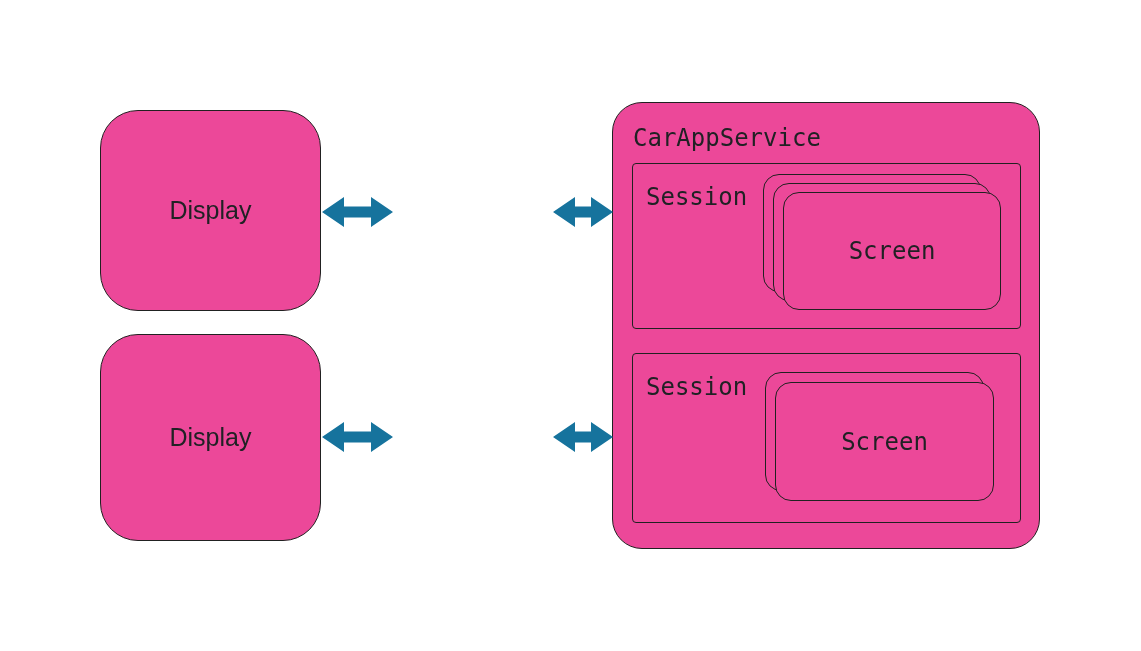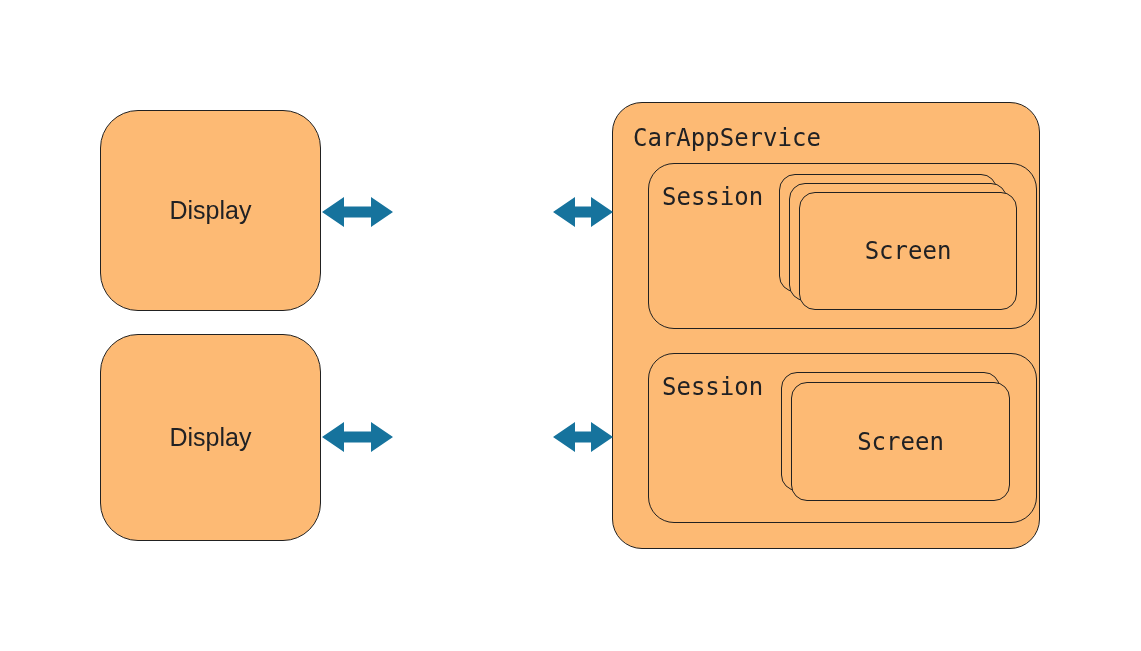--- a/index.html
+++ b/index.html
@@ -11,21 +11,21 @@
     position: relative;
     width: 1141px;
     height: 651px;
     background: #ffffff;
     overflow: hidden;
     font-family: "Liberation Sans", sans-serif;
     color: #202124;
   }
   .box {
     position: absolute;
-    background: #fdba74;
+    background: #ec4899;
     border: 1.4px solid #212121;
     box-sizing: border-box;
   }
   .sans-label {
     font-family: "Liberation Sans", sans-serif;
     font-size: 25px;
     color: #202124;
     white-space: nowrap;
   }
   .mono-label {
@@ -40,21 +40,21 @@
     display: flex;
     align-items: center;
     justify-content: center;
   }
   .corner-title {
     position: absolute;
   }
   .display-box { border-radius: 38px; }
   .host-box { border-radius: 30px; }
   .service-box { border-radius: 30px; }
-  .session-box { border-radius: 26px; margin-left: 16px; }
+  .session-box { border-radius: 4px; }
   .screen-card { border-radius: 16px; }
   .arrow {
     position: absolute;
     display: block;
   }
 </style>
 </head>
 <body>
 
 <div class="canvas">

